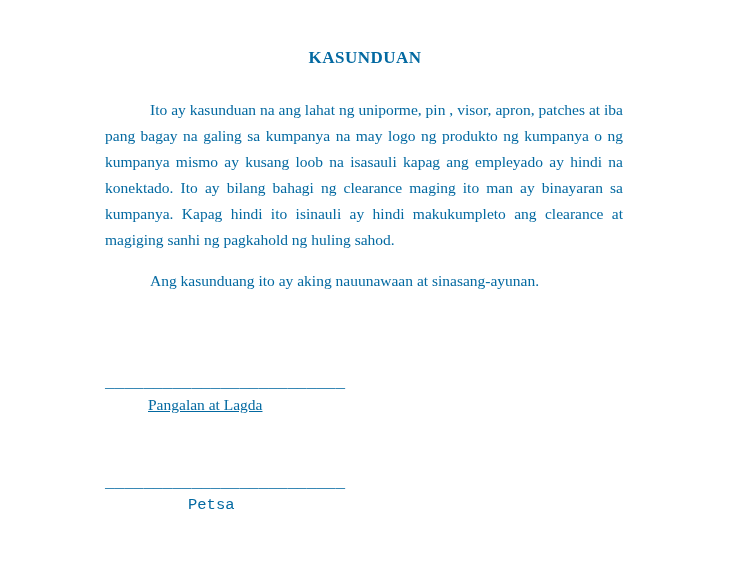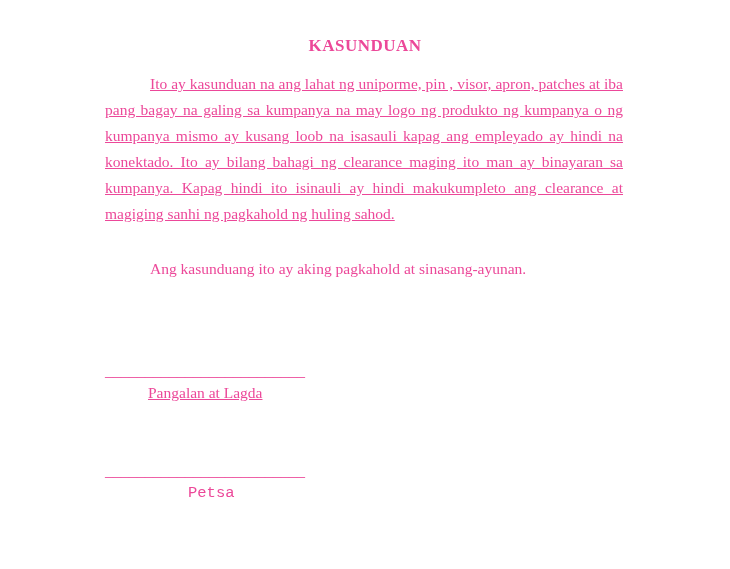--- a/index.html
+++ b/index.html
@@ -4,23 +4,24 @@
 <style>
   html, body {
     margin: 0;
     padding: 0;
   }
   .page {
     position: relative;
     width: 730px;
     height: 547px;
     background: #ffffff;
-    color: #ec4899;
+    color: #0369a1;
     font-family: "Liberation Serif", "DejaVu Serif", serif;
     overflow: hidden;
+    margin-top: 12px;
   }
   .doc-title {
     position: absolute;
     top: 36px;
     left: 0;
     width: 730px;
     margin: 0;
     text-align: center;
     font-size: 17px;
     font-weight: bold;
@@ -28,60 +29,60 @@
   }
   .para {
     position: absolute;
     left: 105px;
     width: 518px;
     margin: 0;
     font-size: 15.5px;
     line-height: 26px;
   }
   .para-body {
-    top: 71px;
+    top: 85px;
     text-align: justify;
     text-indent: 45px;
-    text-decoration: underline;
   }
   .para-closing {
     top: 256px;
     text-align: left;
     text-indent: 45px;
   }
   .sig-block {
     position: absolute;
     left: 105px;
     font-size: 15.5px;
   }
   .sig-block-name { top: 362px; }
   .sig-block-date { top: 462px; }
   .sig-line {
     font-size: 16px;
     line-height: 18px;
     letter-spacing: 0;
     white-space: pre;
+    font-family: Liberation Mono, monospace;
   }
   .sig-label {
     margin-top: 4px;
     line-height: 18px;
   }
   .sig-label-name { margin-left: 43px; text-decoration: underline; }
   .sig-label-date { margin-left: 83px; font-family: Liberation Mono, monospace; }
 </style>
 </head>
 <body>
 
 <div class="page">
 
   <h1 class="doc-title">KASUNDUAN</h1>
 
   <p class="para para-body">Ito ay kasunduan na ang lahat ng uniporme, pin , visor, apron, patches at iba pang bagay na galing sa kumpanya na may logo ng produkto ng kumpanya o ng kumpanya mismo ay kusang loob na isasauli kapag ang empleyado ay hindi na konektado. Ito ay bilang bahagi ng clearance maging ito man ay binayaran sa kumpanya. Kapag hindi ito isinauli ay hindi makukumpleto ang clearance at magiging sanhi ng pagkahold ng huling sahod.</p>
 
-  <p class="para para-closing">Ang kasunduang ito ay aking pagkahold at sinasang-ayunan.</p>
+  <p class="para para-closing">Ang kasunduang ito ay aking nauunawaan at sinasang-ayunan.</p>
 
   <div class="sig-block sig-block-name">
     <div class="sig-line">_________________________</div>
     <div class="sig-label sig-label-name">Pangalan at Lagda</div>
   </div>
 
   <div class="sig-block sig-block-date">
     <div class="sig-line">_________________________</div>
     <div class="sig-label sig-label-date">Petsa</div>
   </div>

